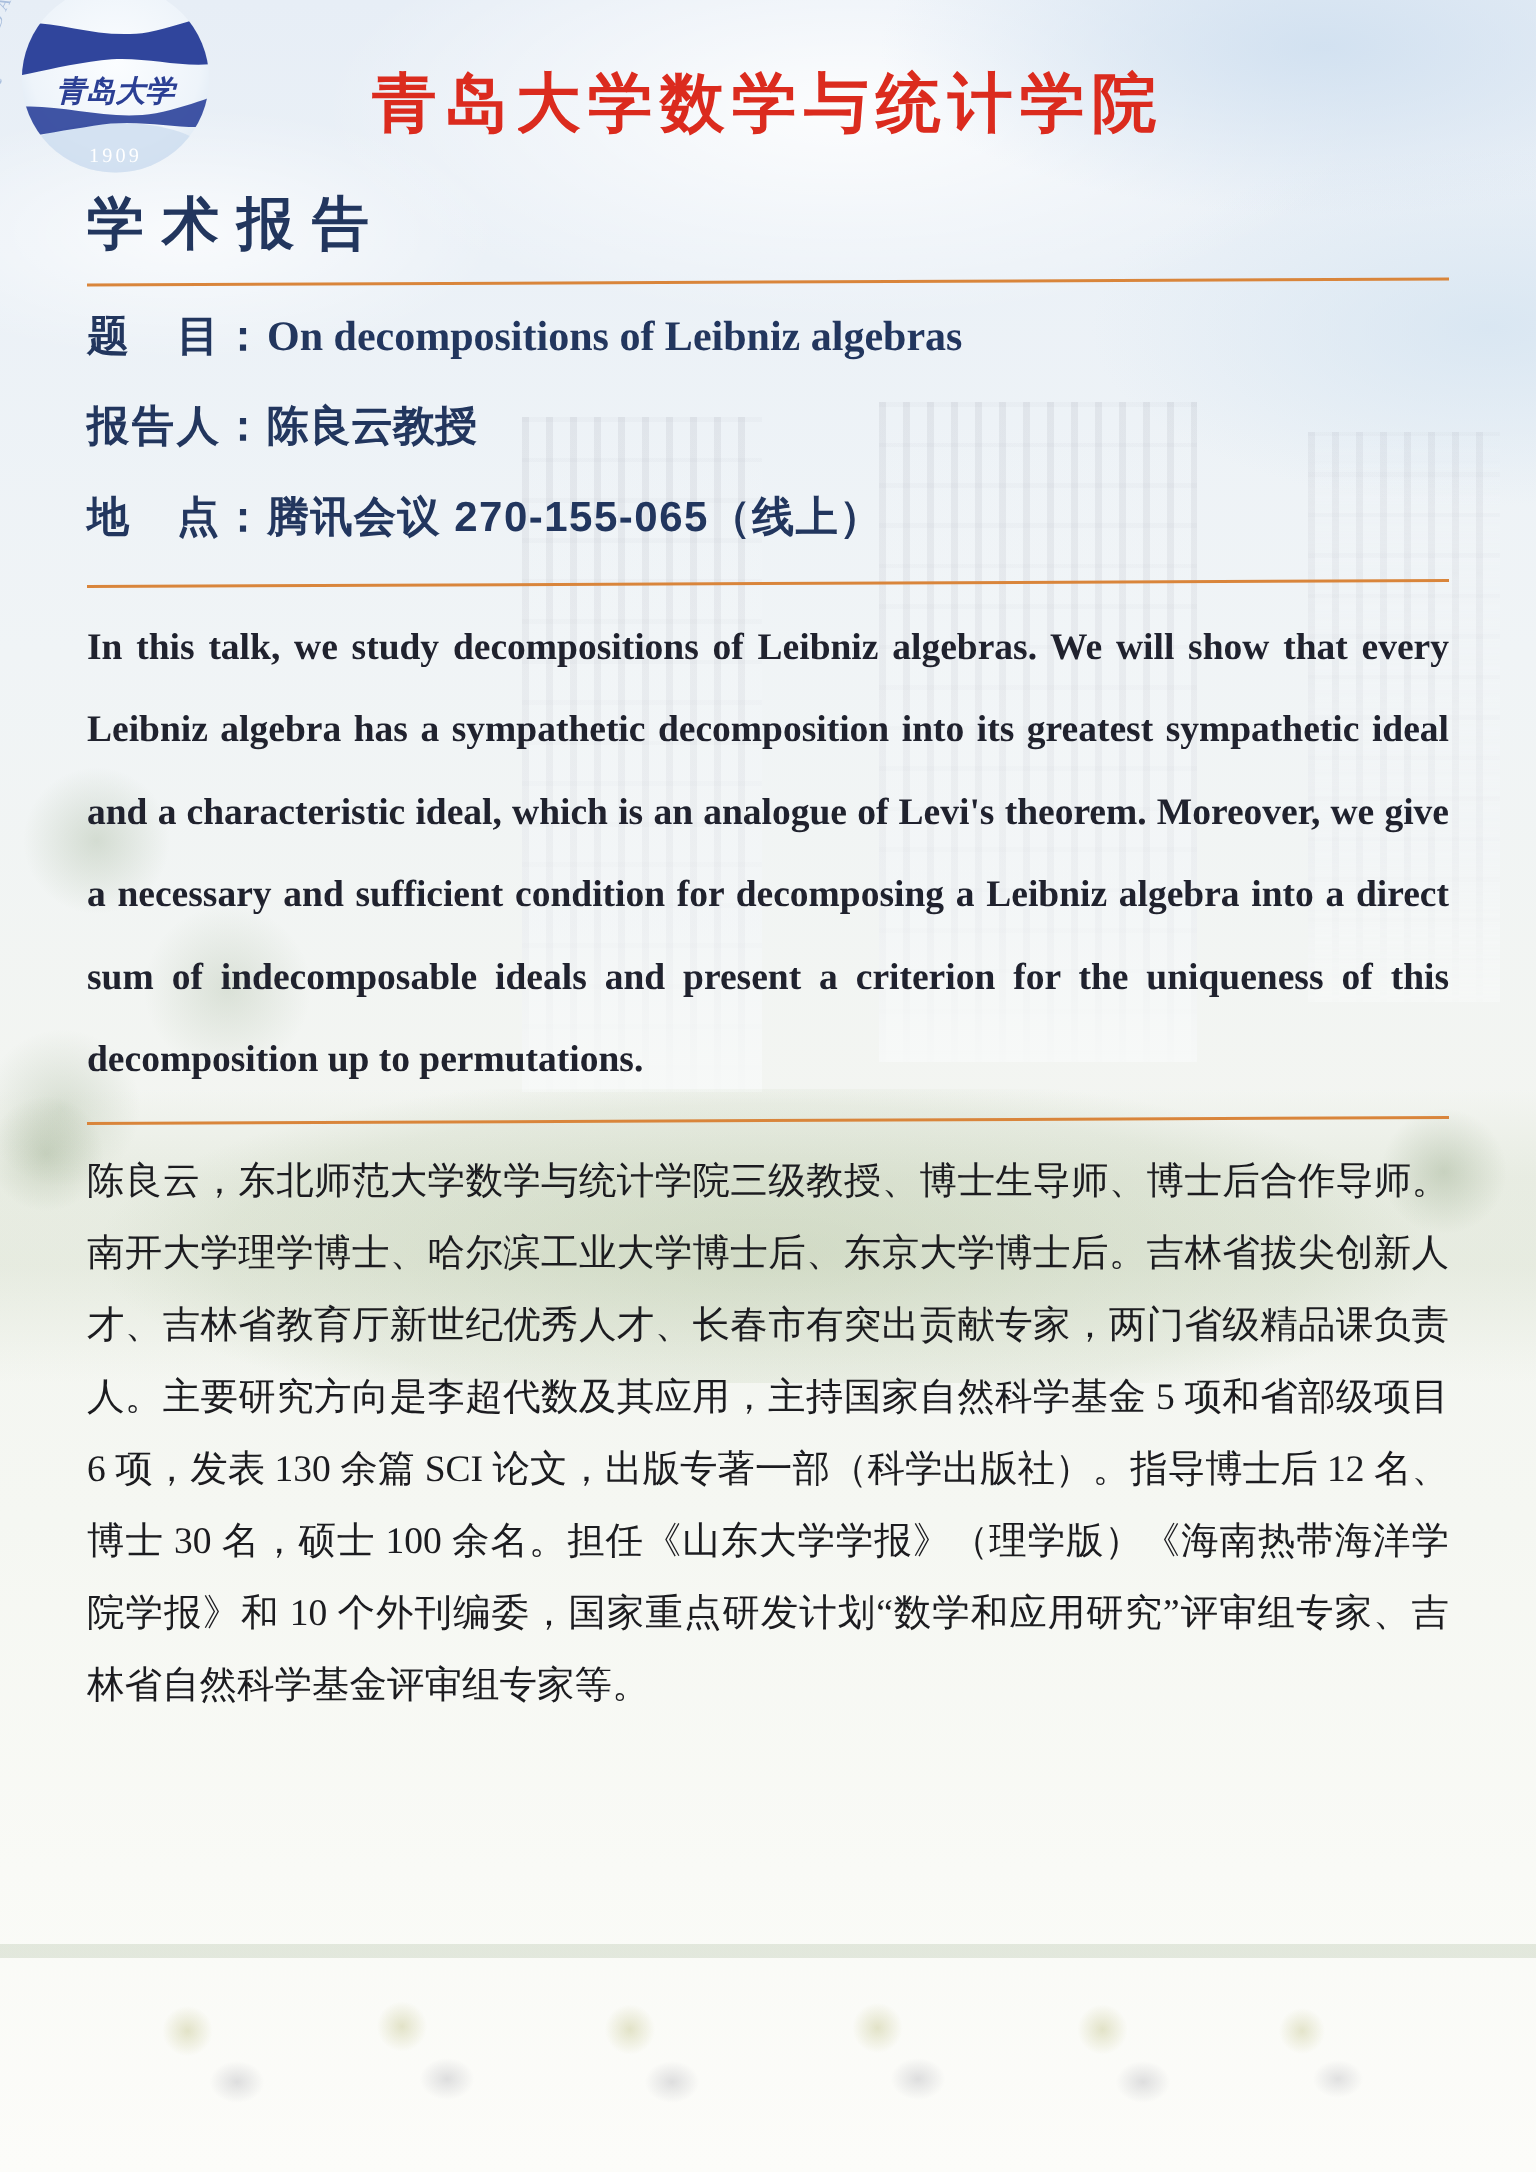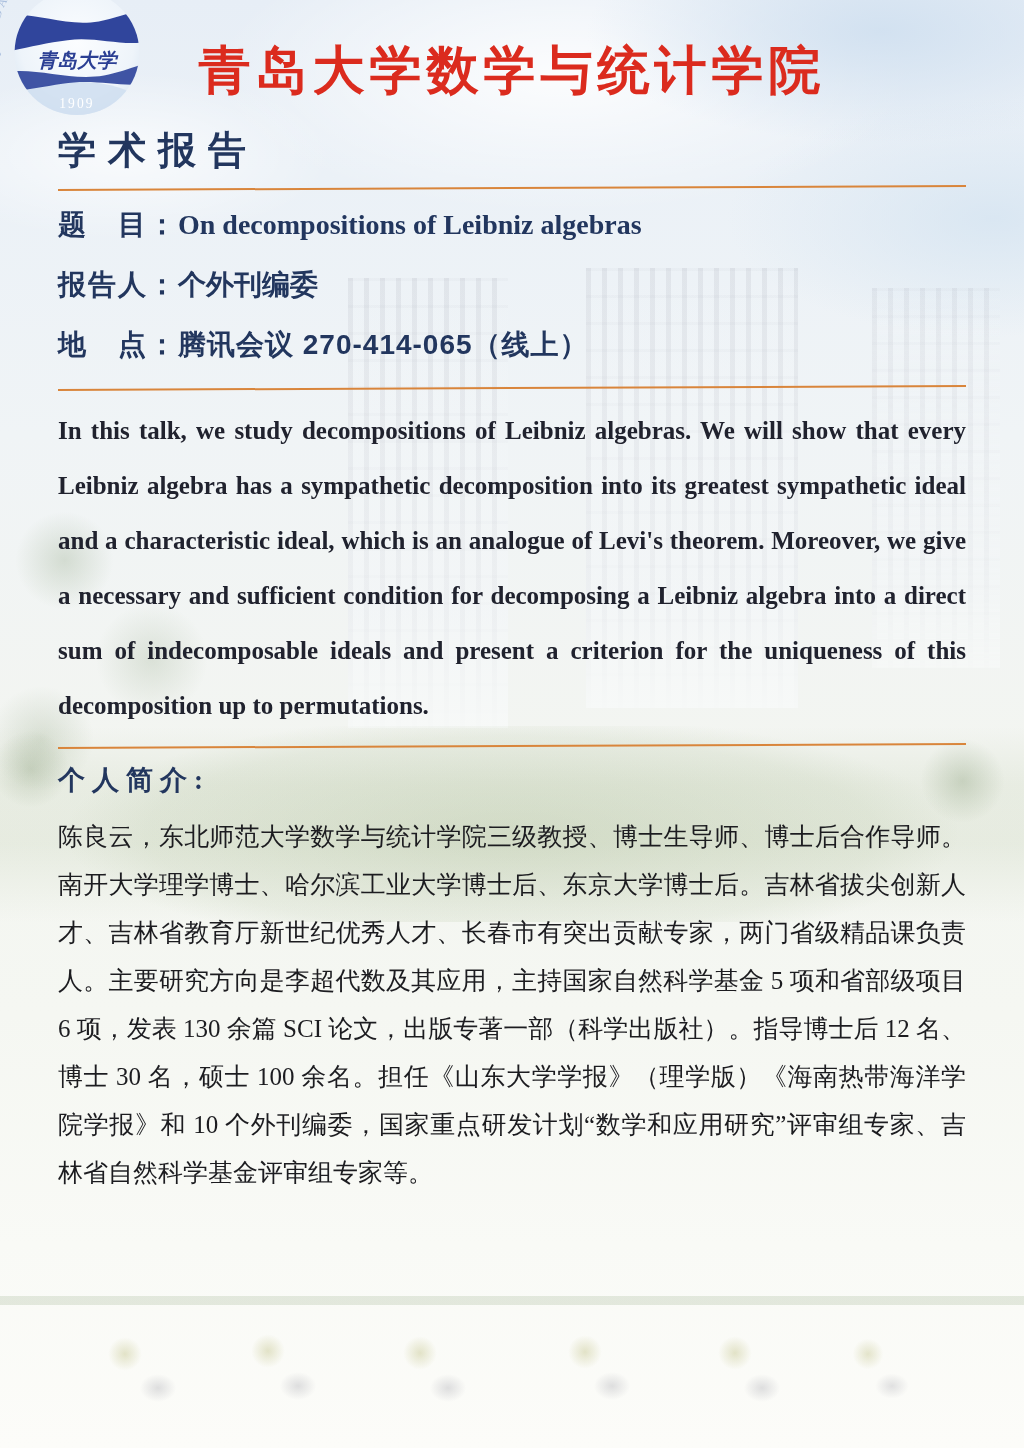--- a/index.html
+++ b/index.html
@@ -54,22 +54,22 @@
       radial-gradient(ellipse 26px 20px at 762px 92px, rgba(116,116,130,.22), transparent 70%),
       radial-gradient(circle 22px at 868px 58px, rgba(162,162,74,.26), transparent 70%),
       radial-gradient(ellipse 24px 18px at 892px 90px, rgba(116,116,130,.20), transparent 70%);
   }
   
   .logo{position:absolute;left:0;top:-16px;width:156px;height:156px;}
   
   .content{position:relative;padding:0 58px;}
   .title{
     padding-top:48px;margin:0;text-align:center;
-    font-size:52px;line-height:44px;font-weight:bold;letter-spacing:5px;
-    color:#db2b1e;font-family:Liberation Sans, sans-serif;
+    font-size:43px;line-height:44px;font-weight:bold;letter-spacing:5px;
+    color:#db2b1e;font-family:Liberation Serif, serif;
   }
   .subtitle{
     margin:38px 0 0 0;text-align:left;
     font-size:38px;line-height:40px;font-weight:bold;letter-spacing:12px;
     color:#22365e;
   }
   .rule{border:none;border-top:2px solid #d9853b;margin:0;transform:rotate(-0.25deg);}
   .rule1{margin-top:17px;}
   .rule2{margin-top:6px;}
   .rule3{margin-top:12px;}
@@ -137,30 +137,29 @@
     <h1 class="title">青岛大学数学与统计学院</h1>
     <h2 class="subtitle">学术报告</h2>
 
     <hr class="rule rule1">
 
     <div class="info">
       <div class="info-row">
         <span class="info-label">题　目：</span><span class="info-value serif">On decompositions of Leibniz algebras</span>
       </div>
       <div class="info-row">
-        <span class="info-label">报告人：</span><span class="info-value serif">个外刊编委</span>
+        <span class="info-label">报告人：</span><span class="info-value serif">陈良云教授</span>
       </div>
       <div class="info-row">
-        <span class="info-label">地　点：</span><span class="info-value sans">腾讯会议 270-414-065（线上）</span>
+        <span class="info-label">地　点：</span><span class="info-value sans">腾讯会议 270-155-065（线上）</span>
       </div>
     </div>
 
     <hr class="rule rule2">
 
     <p class="abstract-body">In this talk, we study decompositions of Leibniz algebras. We will show that every Leibniz algebra has a sympathetic decomposition into its greatest sympathetic ideal and a characteristic ideal, which is an analogue of Levi's theorem. Moreover, we give a necessary and sufficient condition for decomposing a Leibniz algebra into a direct sum of indecomposable ideals and present a criterion for the uniqueness of this decomposition up to permutations.</p>
 
     <hr class="rule rule3">
 
-    <h3 class="section-heading bio-heading">个人简介:</h3>
     <p class="bio-body">陈良云，东北师范大学数学与统计学院三级教授、博士生导师、博士后合作导师。南开大学理学博士、哈尔滨工业大学博士后、东京大学博士后。吉林省拔尖创新人才、吉林省教育厅新世纪优秀人才、长春市有突出贡献专家，两门省级精品课负责人。主要研究方向是李超代数及其应用，主持国家自然科学基金 5 项和省部级项目 6 项，发表 130 余篇 SCI 论文，出版专著一部（科学出版社）。指导博士后 12 名、博士 30 名，硕士 100 余名。担任《山东大学学报》（理学版）《海南热带海洋学院学报》和 10 个外刊编委，国家重点研发计划“数学和应用研究”评审组专家、吉林省自然科学基金评审组专家等。</p>
 
   </div>
 </div>
 
 </body></html>

